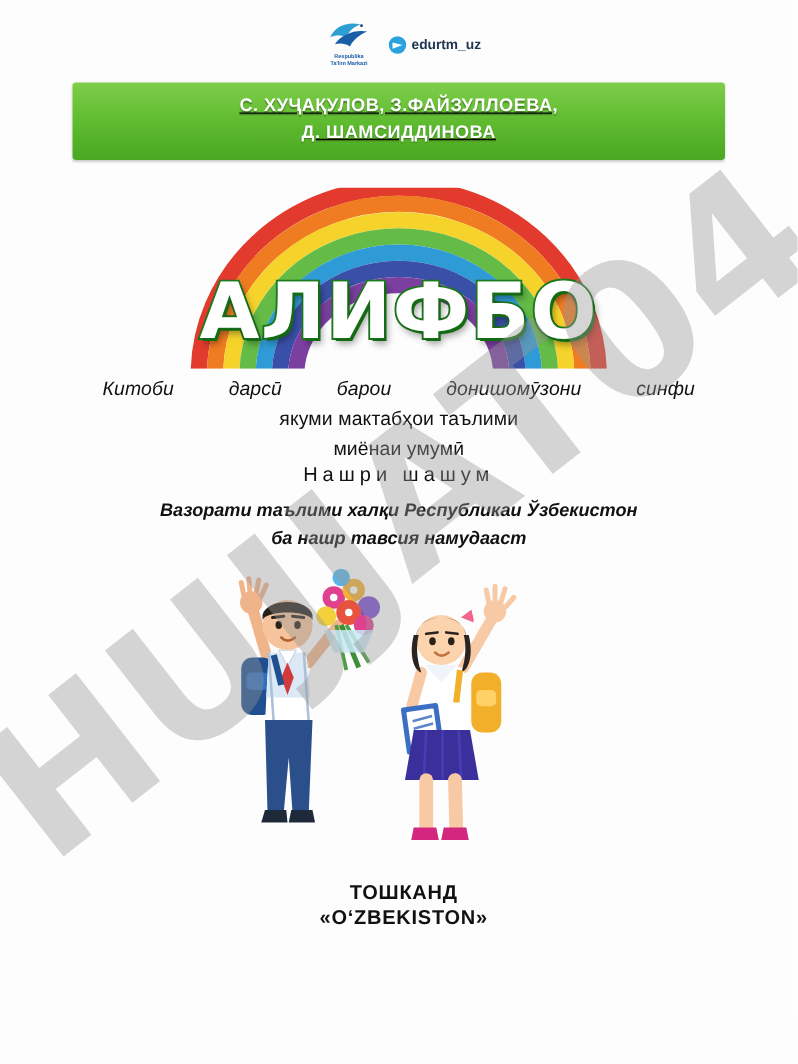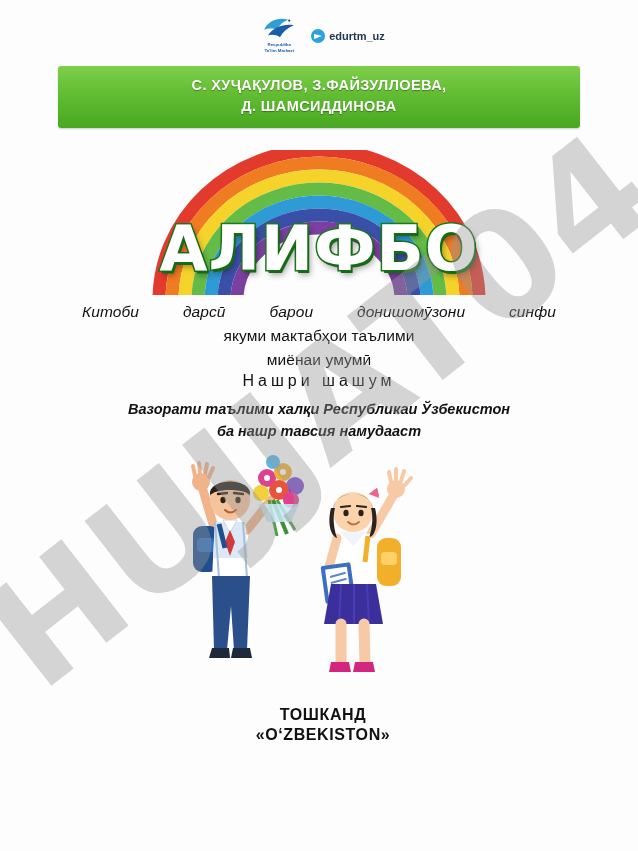--- a/index.html
+++ b/index.html
@@ -109,20 +109,21 @@
   .authors-bar {
     position: absolute;
     top: 66px;
     left: 58px;
     width: 522px;
     padding: 9px 10px 11px;
     background: linear-gradient(to bottom, #7fce4a 0%, #5fbb30 50%, #49a821 100%);
     border-radius: 3px;
     text-align: center;
     box-shadow: 0 1px 2px rgba(0,0,0,0.2);
+    text-decoration: underline;
   }
   .authors-bar div {
     color: #ffffff;
     font-weight: 700;
     font-size: 14.5px;
     letter-spacing: 0.4px;
     line-height: 1.45;
     text-shadow: 0 1px 1px rgba(0,0,0,0.35);
   }
 

